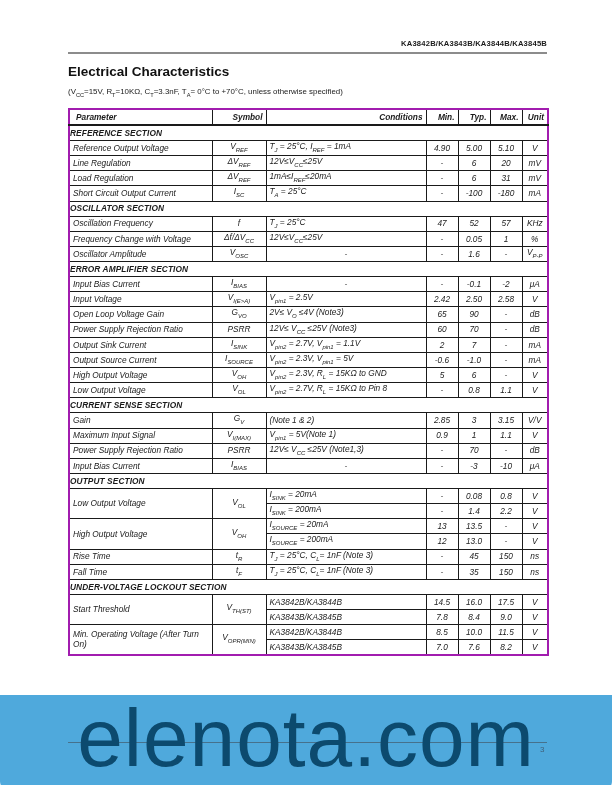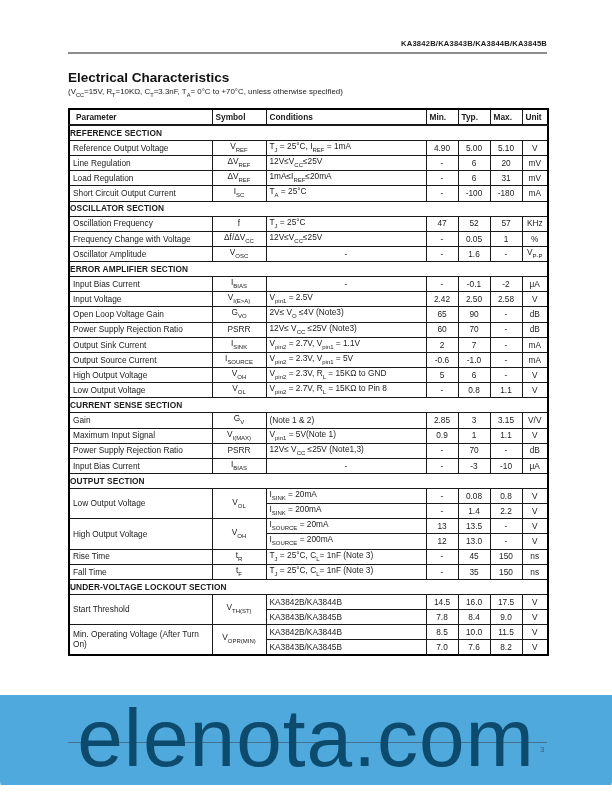--- a/index.html
+++ b/index.html
@@ -9,37 +9,38 @@
   }
   .part-header {
     position:absolute; top:39px; right:65px;
     font-size:7.6px; font-weight:bold; letter-spacing:0.2px; color:#1b1b1b;
   }
   .top-rule {
     position:absolute; left:68px; top:52px; width:479px; height:2px;
     background:#8c8c8c;
   }
   .title {
-    position:absolute; left:68px; top:70px; margin:0;
+    position:absolute; left:68px; top:64px; margin:0;
     font-size:13.5px; font-weight:bold; color:#111;
   }
   .cond-note {
     position:absolute; left:68px; top:87px; font-size:7.9px; color:#1b1b1b;
   }
   .ec-table-wrap { position:absolute; left:68px; top:108px; }
   table.ec {
     border-collapse:collapse; table-layout:fixed; width:479px;
-    border:2px solid #000000;
+    border:2px solid #a21caf;
+    font-style:italic;
   }
   table.ec th, table.ec td {
     border:1px solid #1a1a1a; font-size:8.3px; line-height:10.5px;
     padding:0 3px; height:14px; vertical-align:middle;
     overflow:hidden; word-wrap:break-word;
   }
-  table.ec thead th { font-weight:bold; border-bottom:2px solid #1a1a1a; text-align:left; }
+  table.ec thead th { font-weight:bold; border-bottom:2px solid #1a1a1a; text-align:right; }
   table.ec thead th.col-param { text-align:left; padding-left:6px; }
   td.param { text-align:left; padding-left:6px; }
   td.symbol { text-align:center; }
   td.cond { text-align:left; padding-left:6px; }
   td.cond.center { text-align:center; padding-left:3px; }
   td.num, td.unit { text-align:center; }
   td.typ, th.typ { border-left:3px double #1a1a1a; }
   tr.section-row td {
     font-weight:bold; text-align:left; padding-left:0; letter-spacing:0.1px;
   }

